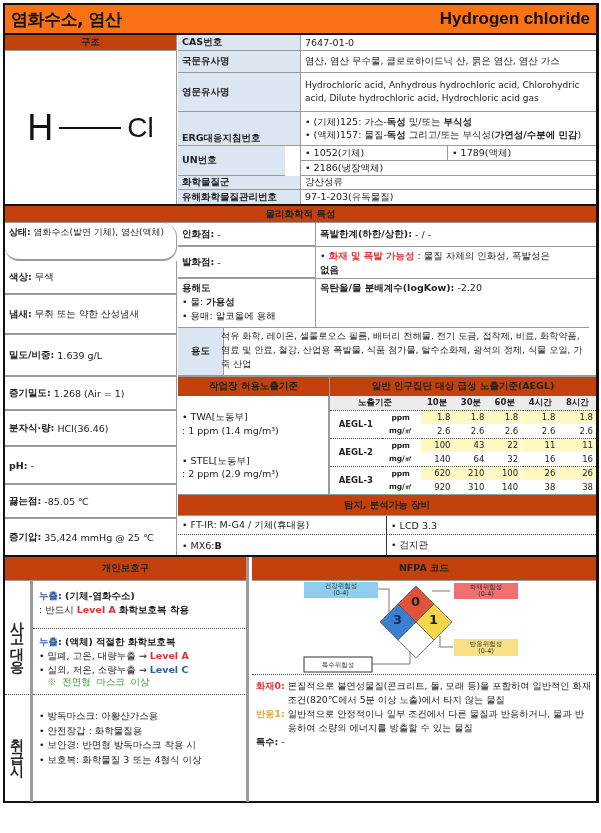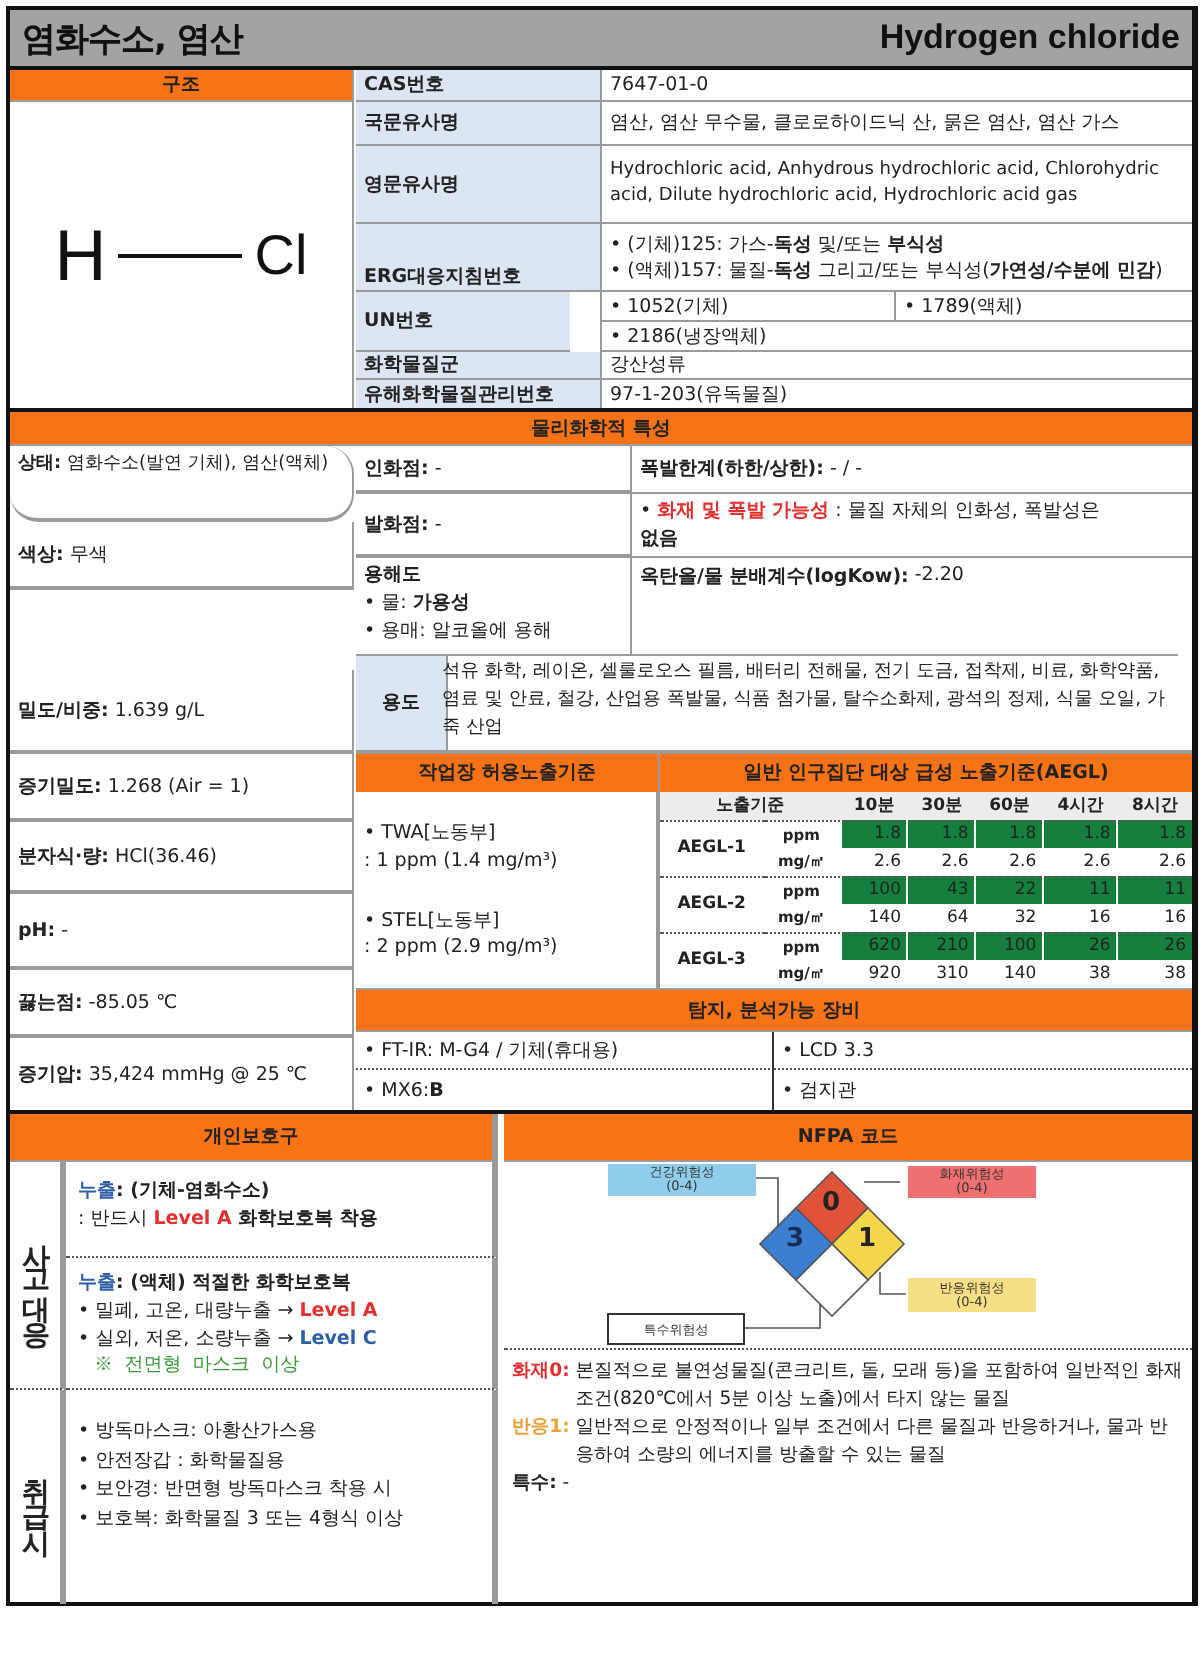--- a/index.html
+++ b/index.html
@@ -1,22 +1,22 @@
 <!DOCTYPE html>
 <html><head>
 <meta charset="utf-8">
 <style>
   * { box-sizing: border-box; margin: 0; padding: 0; }
   html, body { width: 601px; height: 833px; background: #ffffff; overflow: hidden; }
   body { font-family: "DejaVu Sans", "Liberation Sans", sans-serif; color: #222; font-size: 9.5px; position: relative; }
 
   .page { position: absolute; left: 3px; top: 3px; width: 596px; height: 800px; border: 2.5px solid #111; border-right-width: 3px; }
   .abs { position: absolute; }
-  .hdr-band { background: #a3a3a3; }
-  .sec-band { background: #f97316; }
+  .hdr-band { background: #f97316; }
+  .sec-band { background: #c2410c; }
   .label-band { background: #dce6f2; }
 
   
   .title { left: 0; top: 0; width: 591px; height: 30px; border-bottom: 2px solid #111; display: flex; align-items: center; justify-content: space-between; padding: 0 6px 0 6px; }
   .title .kr { font-size: 17px; font-weight: bold; color: #111; letter-spacing: -0.5px; }
   .title .en { font-size: 17px; font-weight: bold; color: #111; font-family: "Liberation Sans", sans-serif; }
 
   .cell { position: absolute; display: flex; align-items: center; padding: 0 4px; }
   .b { font-weight: bold; }
   .center { justify-content: center; }
@@ -28,21 +28,21 @@
   .red { color: #e03030; }
   .blue { color: #2d5fa8; }
   .green { color: #3a9a3a; }
 
   .txt { line-height: 1.45; }
 
   table.aegl { border-collapse: collapse; width: 100%; font-size: 8.5px; }
   table.aegl td { height: 14px; padding: 0 3px; text-align: right; }
   table.aegl td.lbl { text-align: center; font-weight: bold; font-size: 8.5px; }
   table.aegl td.unit { text-align: center; font-weight: bold; font-size: 7.5px; }
-  table.aegl tr.ppm td.v { background: #15803d; }
+  table.aegl tr.ppm td.v { background: #fef9c3; }
   table.aegl tr.hd td { text-align: center; font-weight: bold; background: #ececec; border-bottom: 1px dotted #555; }
   table.aegl tr.grp-end td { border-bottom: 1px dotted #555; }
   table.aegl td.v { border-left: 1px solid #ffffff; }
 
   .footer { position: absolute; left: 4px; top: 810px; display: flex; align-items: center; gap: 8px; margin-top: 28px; }
   .footer .pg { font-size: 14px; font-weight: bold; color: #222; }
   .footer .sep { width: 1px; height: 14px; background: #555; }
   .footer .nm { font-size: 11px; color: #555; }
 </style>
 </head>
@@ -121,20 +121,21 @@
     </div>
 
   <div class="cell center b sec-band thick-t" style="left:0;top:199px;width:591px;height:19px;border-bottom:1px solid #9a9a9a;">
       <span>물리화학적 특성</span>
     </div>
 
   <div class="cell txt" style="left:0;top:218px;width:172px;height:38px;border-bottom:2px solid #9a9a9a;border-right:1px solid #9a9a9a;align-items:flex-start;padding-top:3px;font-size:9px;border-radius:14px;">
     <div><b>상태:</b> <span>염화수소(발연 기체), 염산(액체)</span></div>
   </div>
   <div class="cell" style="left:0;top:256px;width:172px;height:34px;border-bottom:2px solid #9a9a9a;border-right:1px solid #9a9a9a;"><b>색상:</b>&nbsp;<span>무색</span></div>
+  <div class="cell" style="left:0;top:290px;width:172px;height:40px;border-bottom:2px solid #9a9a9a;border-right:1px solid #9a9a9a;"><b>냄새:</b>&nbsp;<span>무취 또는 약한 산성냄새</span></div>
   <div class="cell" style="left:0;top:330px;width:172px;height:42px;border-bottom:2px solid #9a9a9a;border-right:1px solid #9a9a9a;"><b>밀도/비중:</b>&nbsp;<span>1.639 g/L</span></div>
   <div class="cell" style="left:0;top:372px;width:172px;height:34px;border-bottom:2px solid #9a9a9a;border-right:1px solid #9a9a9a;"><b>증기밀도:</b>&nbsp;<span>1.268 (Air = 1)</span></div>
   <div class="cell" style="left:0;top:406px;width:172px;height:36px;border-bottom:2px solid #9a9a9a;border-right:1px solid #9a9a9a;"><b>분자식·량:</b>&nbsp;<span>HCl(36.46)</span></div>
   <div class="cell" style="left:0;top:442px;width:172px;height:38px;border-bottom:2px solid #9a9a9a;border-right:1px solid #9a9a9a;"><b>pH:</b>&nbsp;<span>-</span></div>
   <div class="cell" style="left:0;top:480px;width:172px;height:34px;border-bottom:2px solid #9a9a9a;border-right:1px solid #9a9a9a;"><b>끓는점:</b>&nbsp;<span>-85.05 ℃</span></div>
   <div class="cell" style="left:0;top:514px;width:172px;height:36px;border-right:1px solid #9a9a9a;"><b>증기압:</b>&nbsp;<span>35,424 mmHg @ 25 ℃</span></div>
 
   <div class="cell" style="left:173px;top:218px;width:138px;height:24px;border-bottom:2px solid #9a9a9a;border-right:1px solid #9a9a9a;"><b>인화점:</b>&nbsp;<span>-</span></div>
   <div class="cell" style="left:173px;top:242px;width:138px;height:32px;border-bottom:2px solid #9a9a9a;border-right:1px solid #9a9a9a;"><b>발화점:</b>&nbsp;<span>-</span></div>
   <div class="cell" style="left:311px;top:218px;width:280px;height:24px;border-bottom:1px solid #9a9a9a;"><b>폭발한계(하한/상한):</b>&nbsp;<span>- / -</span></div>

